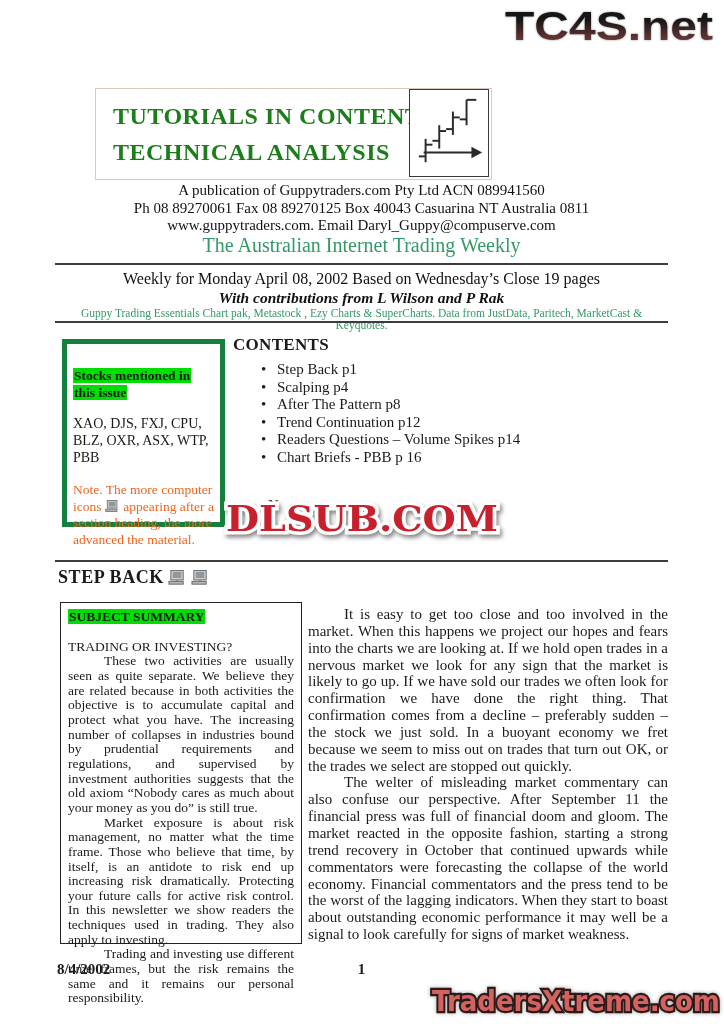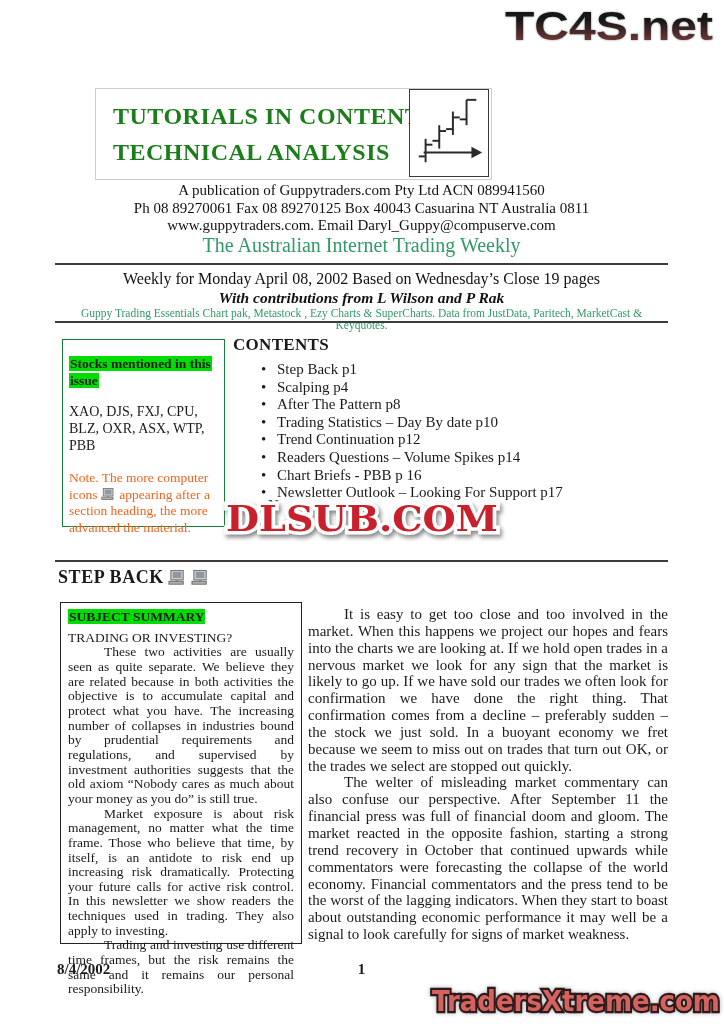--- a/index.html
+++ b/index.html
@@ -29,21 +29,21 @@
 
   
   .weekly{position:absolute;left:55px;top:270px;width:613px;text-align:center;font-size:16px;color:#111;}
   .contrib{position:absolute;left:55px;top:289px;width:613px;text-align:center;
            font-size:15.5px;font-style:italic;font-weight:bold;color:#111;}
   .tools{position:absolute;left:55px;top:307px;width:613px;text-align:center;
          font-size:11.5px;color:#339966;}
 
   
   .stocks-box{position:absolute;left:62px;top:339px;width:163px;height:188px;
-              border:1px solid #15803d;box-sizing:border-box;padding:16px 6px 0 6px;
+              border:5px solid #15803d;box-sizing:border-box;padding:24px 6px 0 6px;
               font-size:13.5px;line-height:16.5px;}
   .hl{background:#00dd00;font-weight:bold;padding:0 1px;
       -webkit-box-decoration-break:clone;box-decoration-break:clone;}
   .stocks-list{margin-top:14px;font-size:14px;line-height:17px;}
   .stocks-note{margin-top:16px;color:#f0641e;font-size:13.5px;line-height:16.5px;}
 
   
   .contents{position:absolute;left:233px;top:335px;width:420px;}
   .contents h2{margin:0;font-size:17px;letter-spacing:.3px;font-family:Liberation Serif, serif;}
   .contents ul{margin:6px 0 0 0;padding:0;list-style:none;}
@@ -51,21 +51,21 @@
   .contents li::before{content:"•";position:absolute;left:28px;top:0;font-size:15px;}
   .frag{position:absolute;z-index:4;font-size:15px;color:#222;}
   #frag-a{left:268px;top:497px;} #frag-b{left:352px;top:498px;}
 
   
   .section-head{position:absolute;left:58px;top:567px;font-size:18px;font-weight:bold;
                 letter-spacing:.6px;display:flex;align-items:center;gap:4px;}
   .summary-box{position:absolute;left:60px;top:602px;width:242px;height:342px;
                border:1.5px solid #222;box-sizing:border-box;padding:7px 7px 0 7px;
                font-size:13.5px;line-height:14.65px;text-align:justify;}
-  .summary-box .q{margin-top:6px;}
+  .summary-box .q{margin-top:15px;}
   .summary-box p{margin:0;text-indent:36px;}
   .body-col{position:absolute;left:308px;top:606px;width:360px;
             font-size:15px;line-height:16.85px;text-align:justify;}
   .body-col p{margin:0;text-indent:36px;}
 
   
   .footer-date{position:absolute;left:57px;top:961px;font-size:15px;font-weight:bold;}
   .footer-page{position:absolute;left:55px;top:961px;width:613px;text-align:center;
                font-size:15px;font-weight:bold;}
 
@@ -142,25 +142,23 @@
       <span>appearing after a section heading, the more advanced the material.</span>
     </div>
   </div>
 
   <div class="contents">
     <h2>CONTENTS</h2>
     <ul>
       <li>Step Back p1</li>
       <li>Scalping p4</li>
       <li>After The Pattern p8</li>
-      <li>Trading Statistics – Day By date  p10</li>
       <li>Trend Continuation p12</li>
       <li>Readers Questions – Volume Spikes p14</li>
       <li>Chart Briefs - PBB p 16</li>
-      <li>Newsletter Outlook – Looking For Support p17</li>
     </ul>
   </div>
   <span class="frag" id="frag-a">N</span>
   <span class="frag" id="frag-b">es</span>
 
   <div class="wm" id="wm-mid">
     <svg width="290" height="50" viewBox="0 0 290 50">
       <text x="145" y="38" text-anchor="middle" font-family="DejaVu Serif, serif" font-weight="bold" font-size="36" fill="#c8202c" stroke="#ffffff" stroke-width="7" paint-order="stroke" textLength="272" lengthAdjust="spacingAndGlyphs" style="filter:drop-shadow(2px 3px 2px rgba(40,40,40,0.55));">DLSUB.COM</text>
     </svg>
   </div>

